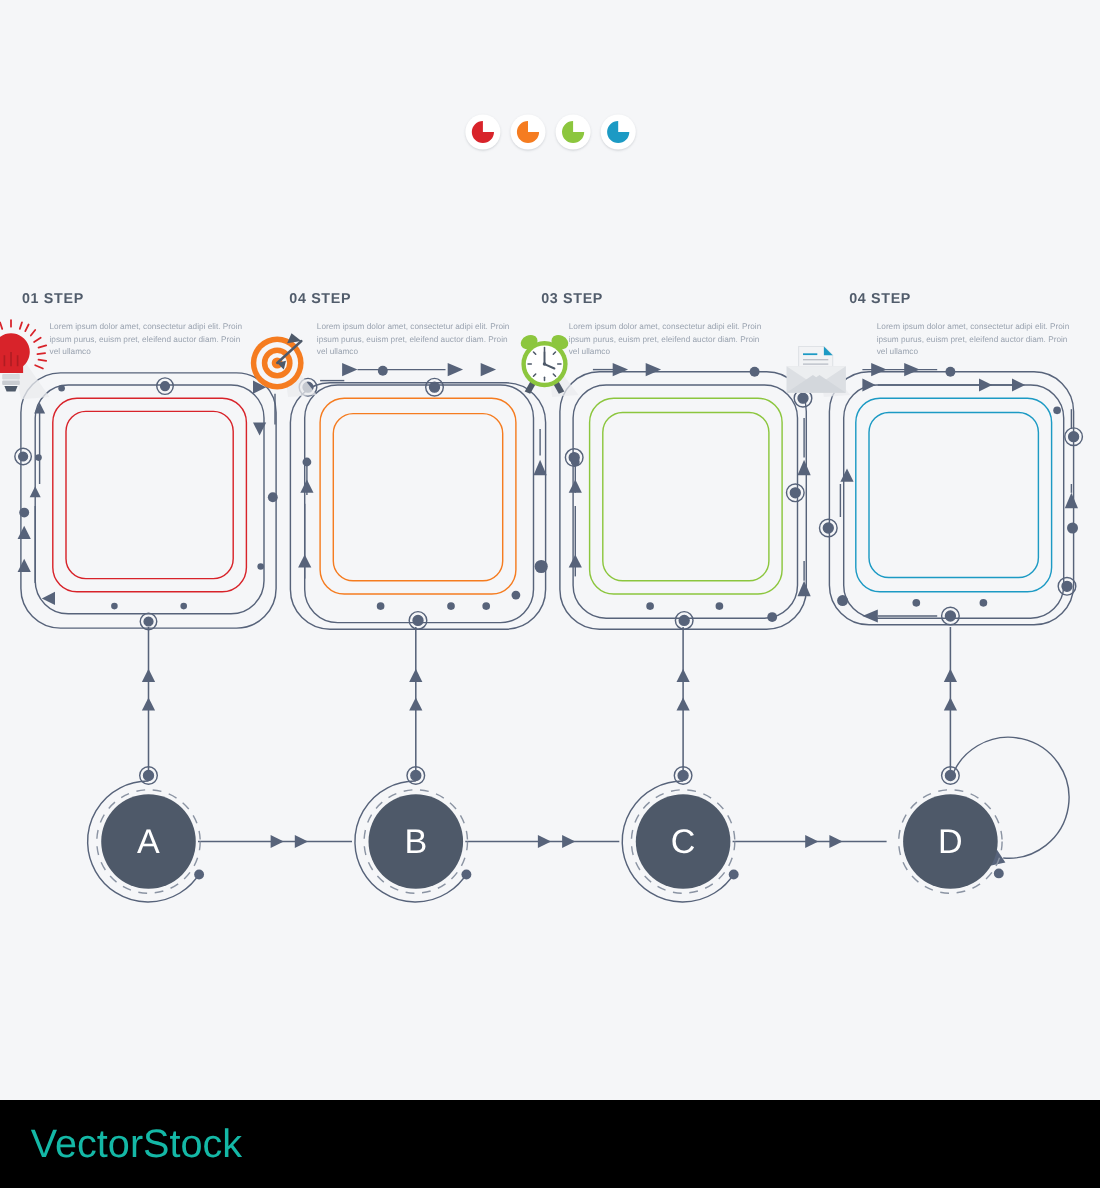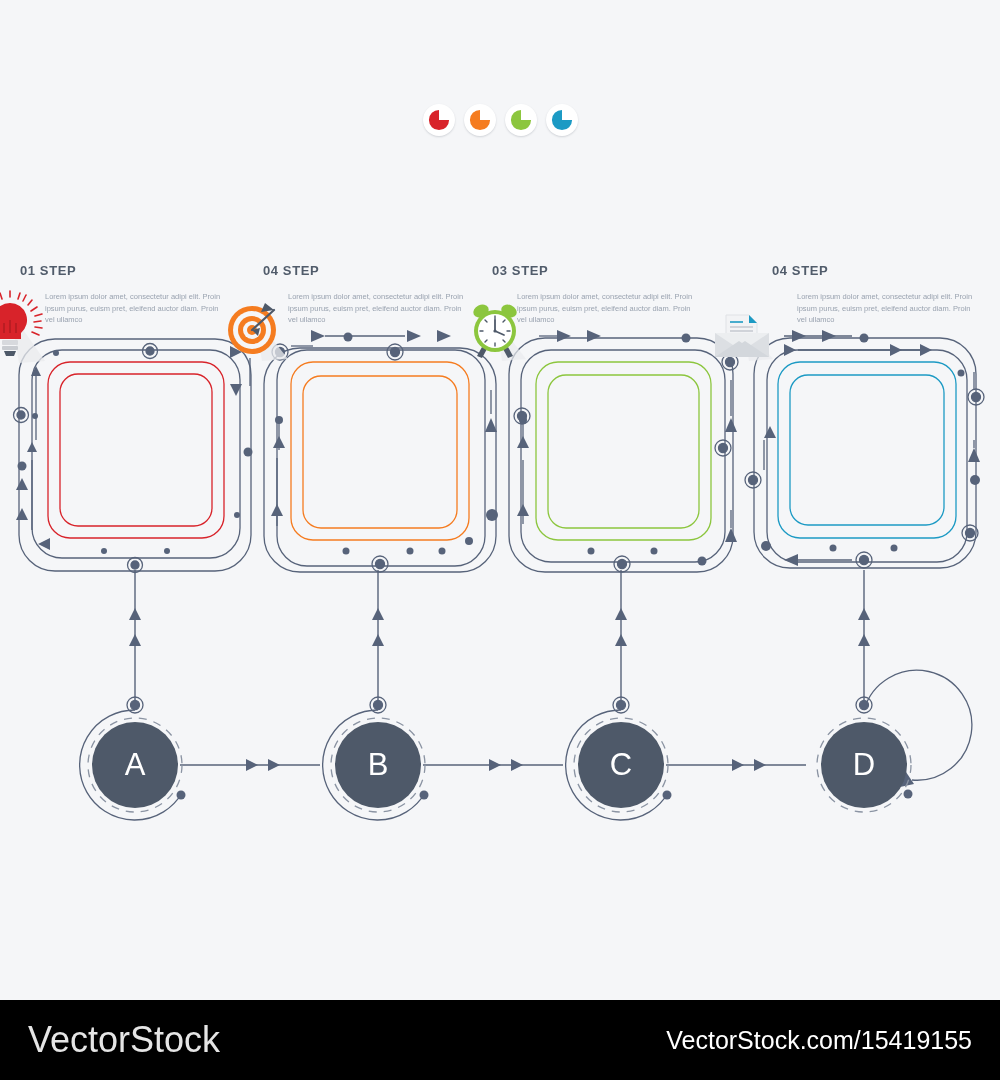--- a/index.html
+++ b/index.html
@@ -75,21 +75,21 @@
 
   
   #watermark {
     position: absolute; left: 0; top: 1000px;
     width: 1000px; height: 80px;
     background: #000000;
     display: flex; align-items: center; justify-content: space-between;
     padding: 0 28px;
   }
   #watermark .wm-brand {
-    color: #e5e5e5; font-size: 36px;
+    color: #14b8a6; font-size: 36px;
     font-family: "Liberation Sans", sans-serif;
   }
   #watermark .wm-url {
     color: #ffffff; font-size: 25px;
     font-family: "Liberation Sans", sans-serif;
   }
 </style>
 </head>
 <body>
 
@@ -466,14 +466,13 @@
   <div class="node-letter" style="left:578px; top:162px;">
     <span>C</span>
   </div>
   <div class="node-letter" style="left:821px; top:162px;">
     <span>D</span>
   </div>
 </div>
 
 <div id="watermark">
   <div class="wm-brand">VectorStock</div>
-  <div class="wm-url">VectorStock.com/15419155</div>
 </div>
 
 </body></html>

